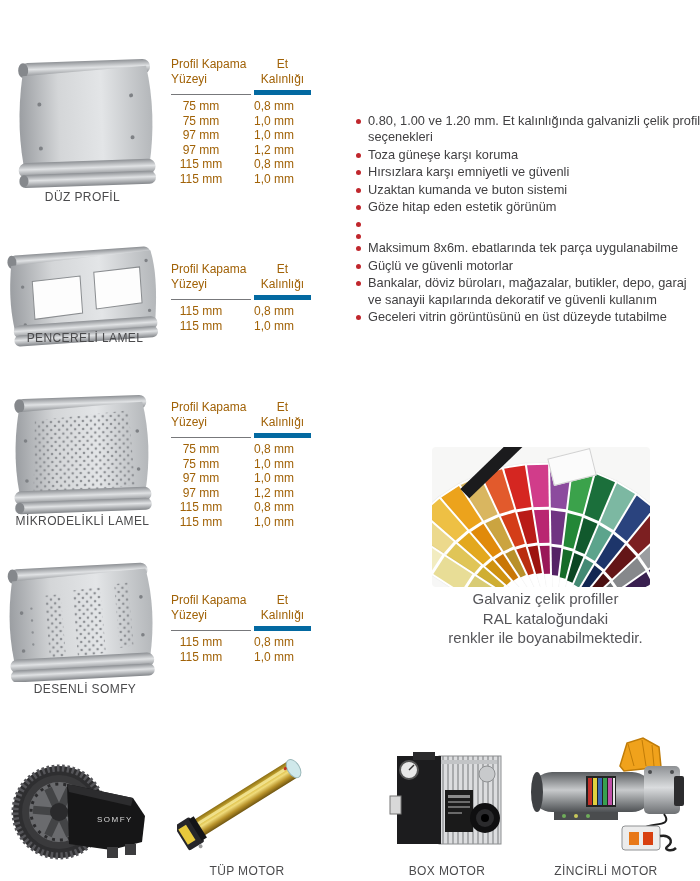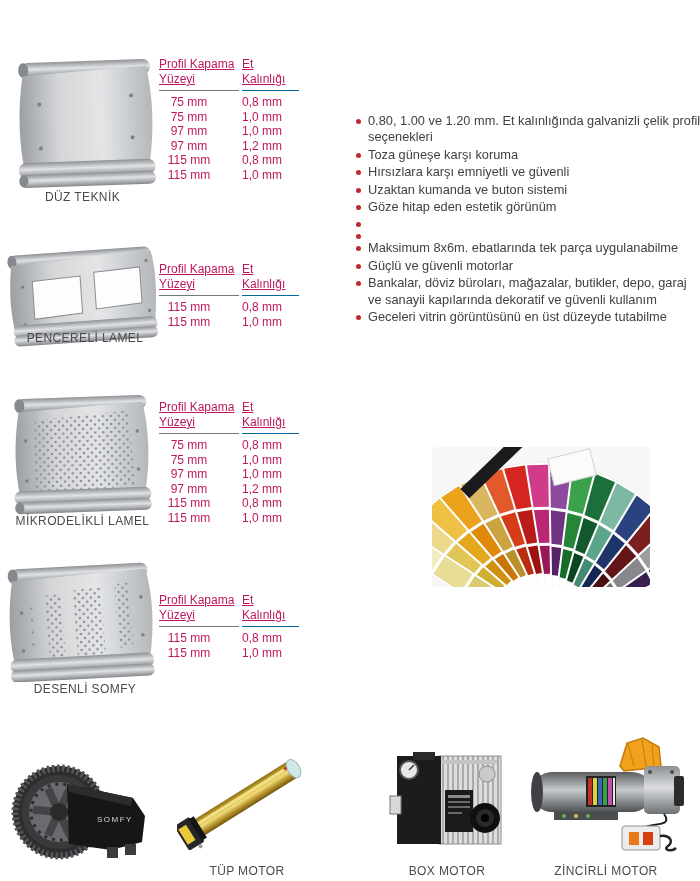--- a/index.html
+++ b/index.html
@@ -4,24 +4,24 @@
 <style>
   html,body{margin:0;padding:0;background:#ffffff;}
   .page{position:relative;width:700px;height:881px;background:#fff;overflow:hidden;
         font-family:"Liberation Sans", sans-serif;color:#414042;}
   .abs{position:absolute;}
 
   
   .title{left:8px;top:4px;font-size:18px;font-weight:400;color:#48484a;letter-spacing:.2px;white-space:nowrap;}
 
   
-  .spec-table{left:159px;font-size:12px;line-height:15px;color:#be185d;text-decoration:underline;}
+  .spec-table{left:171px;font-size:12px;line-height:15px;color:#a16207;}
   .sp-head{display:flex;margin-bottom:4px;}
   .sp-c1{width:80px;margin-right:3px;padding-bottom:3px;border-bottom:1px solid #77787b;white-space:nowrap;}
-  .sp-c2{width:57px;padding-bottom:3px;border-bottom:1px solid #0369a1;white-space:nowrap;}
+  .sp-c2{width:57px;padding-bottom:3px;border-bottom:5px solid #0369a1;white-space:nowrap;text-align:center;}
   .hl{display:block;}
   .sp-row{height:14.6px;line-height:14.6px;white-space:nowrap;}
   .v1{display:inline-block;width:60px;text-align:center;}
   .v2{display:inline-block;margin-left:23px;text-align:left;}
 
   
   .caption{font-size:12px;color:#4a4a4c;letter-spacing:.4px;text-align:center;white-space:nowrap;}
 
   
   .features{left:356px;top:113px;width:346px;list-style:none;margin:0;padding:0;
@@ -104,21 +104,21 @@
         <circle cx="30" cy="50" r="2" fill="#7e8185"></circle>
           <circle cx="30" cy="94" r="2" fill="#7e8185"></circle>
         <circle cx="122" cy="44" r="2" fill="#7e8185"></circle>
           <circle cx="122" cy="86" r="2" fill="#7e8185"></circle>
         <rect x="7" y="108" width="137" height="15" rx="7.5" fill="url(#gradTube)"></rect>
         <rect x="7" y="120" width="137" height="13" rx="6.5" fill="url(#gradTube)"></rect>
         <ellipse cx="12" cy="126" rx="4.5" ry="6" fill="#85888c"></ellipse>
       </g>
     </svg>
   </div>
-  <div class="abs caption" style="left:0;top:190px;width:165px">DÜZ TEKNİK</div>
+  <div class="abs caption" style="left:0;top:190px;width:165px">DÜZ PROFİL</div>
 
   <div class="abs spec-table" style="top:57px">
     <div class="sp-head">
       <div class="sp-c1">
           <span class="hl">Profil Kapama</span>
           <span class="hl">Yüzeyi</span>
         </div>
       <div class="sp-c2">
           <span class="hl">Et</span>
           <span class="hl">Kalınlığı</span>
@@ -368,20 +368,25 @@
           <div class="fan-seg" style="background: rgb(112, 114, 117);"></div>
         </div>
         <div class="fan-strip" style="transform: rotate(62deg); z-index: 1;">
           <div class="fan-seg" style="background: rgb(75, 43, 97);"></div>
           <div class="fan-seg" style="background: rgb(57, 31, 79);"></div>
           <div class="fan-seg" style="background: rgb(41, 21, 61);"></div>
         </div>
       </div>
   </div>
 
+  <div class="abs ral-note">
+    <div>Galvaniz çelik profiller</div>
+    <div>RAL kataloğundaki</div>
+    <div>renkler ile boyanabilmektedir.</div>
+  </div>
 
   <div class="abs motor" style="left:6px;top:754px;width:150px;height:140px">
     <svg viewBox="0 0 140 118" width="140" height="118">
       <circle cx="48" cy="58" r="46" fill="#2e2e30"></circle>
       <circle cx="48" cy="58" r="44" fill="none" stroke="#56565a" stroke-width="7" stroke-dasharray="2.5 2.5"></circle>
       <circle cx="48" cy="58" r="37" fill="#3a3a3c"></circle>
       <circle cx="48" cy="58" r="30" fill="#6a6b6e"></circle>
       <circle cx="48" cy="58" r="28" fill="none" stroke="#2c2c2e" stroke-width="3" stroke-dasharray="3 5"></circle>
       <rect x="44" y="32" width="8" height="52" fill="#434446" transform="rotate(25 48 58)"></rect>
       <rect x="44" y="32" width="8" height="52" fill="#434446" transform="rotate(95 48 58)"></rect>

